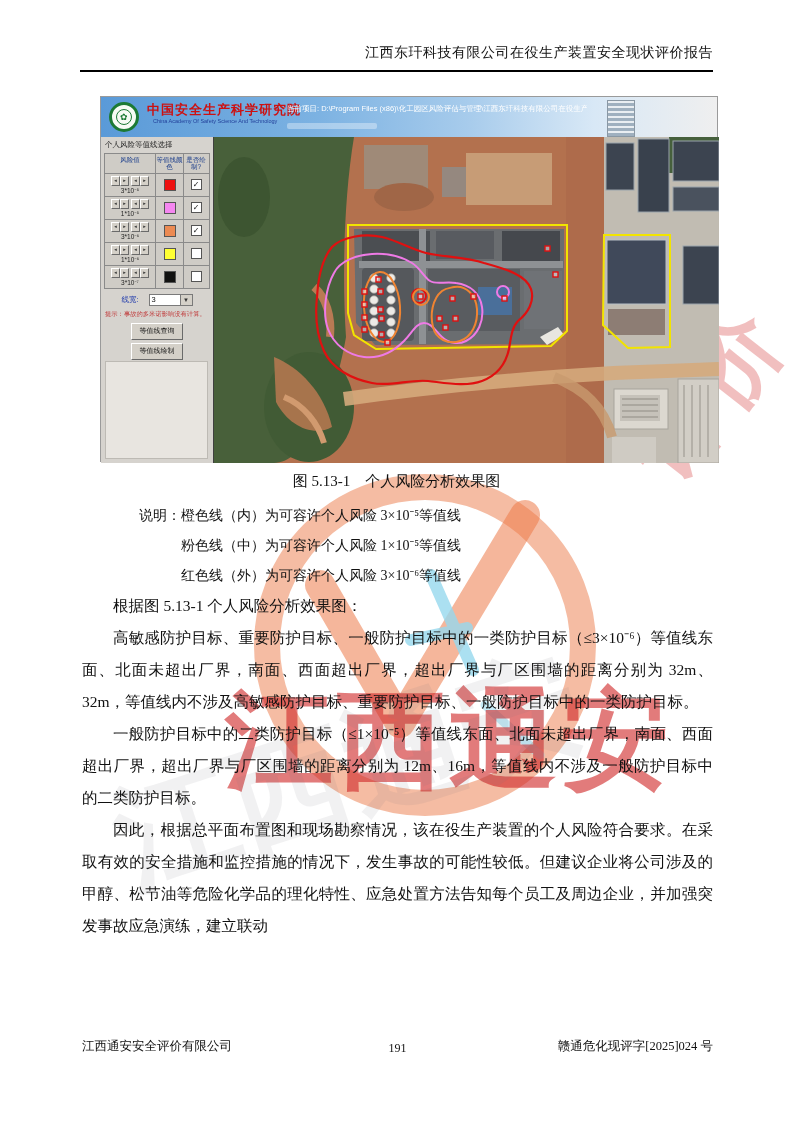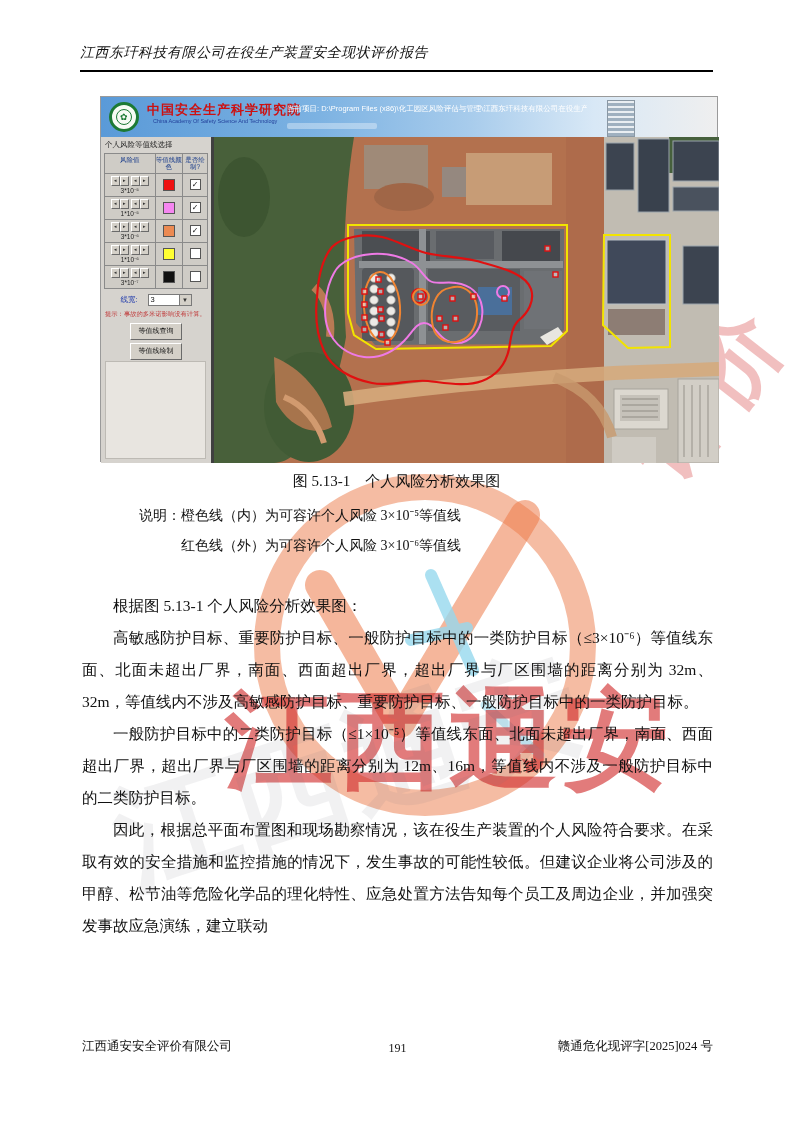--- a/index.html
+++ b/index.html
@@ -1,22 +1,22 @@
 <!DOCTYPE html>
 <html><head>
 <meta charset="utf-8">
 <style>
   html,body{margin:0;padding:0;}
   body{
     width:793px;height:1122px;position:relative;overflow:hidden;
     background:#ffffff;font-family:"Liberation Serif",serif;color:#111;
   }
   
-  .doc-header{position:absolute;top:44px;left:80px;width:633px;text-align:left;
-    font-size:14px;letter-spacing:.5px;z-index:2;font-style:italic;}
+  .doc-header{position:absolute;top:44px;left:80px;width:633px;text-align:right;
+    font-size:14px;letter-spacing:.5px;z-index:2;}
   .doc-rule{position:absolute;top:70px;left:80px;width:633px;border-bottom:2px solid #000;z-index:2;}
   
   .app{position:absolute;top:96px;left:100px;width:618px;height:366px;z-index:2;
     border:1px solid #9a9a9a;box-sizing:border-box;background:#d4d0c8;
     font-family:"Liberation Sans",sans-serif;}
   .banner{position:absolute;top:0;left:0;width:100%;height:40px;
     background:linear-gradient(90deg,#5a9ad8 0%,#7cb2e2 35%,#a8ccec 60%,#d8e8f6 80%,#efefef 100%);
     overflow:hidden;}
   .logo{position:absolute;top:5px;left:8px;width:30px;height:30px;border-radius:50%;
     background:#f6fbf4;border:3px solid #1c7a34;box-sizing:border-box;}
@@ -27,21 +27,21 @@
   .org-en{position:absolute;top:21px;left:52px;font-size:5.5px;color:#223f99;white-space:nowrap;}
   .proj{position:absolute;top:7px;left:186px;font-size:7.5px;color:#ffffff;white-space:nowrap;width:300px;overflow:hidden;}
   .coordbar{position:absolute;top:26px;left:186px;width:90px;height:6px;background:rgba(255,255,255,.35);border-radius:2px;}
   .building{position:absolute;top:3px;right:82px;width:26px;height:35px;
     background:
       repeating-linear-gradient(0deg,#9fb0bf 0 3px,#e9eef2 3px 5px),
       #dfe6ea;
     border:1px solid #8a98a4;}
   
   .panel{position:absolute;top:40px;left:0;width:113px;height:326px;background:#d6d3ce;
-    border-right:3px solid #404040;box-sizing:border-box;padding:2px 3px;}
+    border-right:1px solid #404040;box-sizing:border-box;padding:2px 3px;}
   .panel-title{font-size:7.5px;color:#222;margin:1px 0 3px 1px;white-space:nowrap;}
   .ltable{border:1px solid #8a8a8a;background:#cfccc6;}
   .lhead,.lrow{display:flex;border-bottom:1px solid #8a8a8a;}
   .lrow:last-child{border-bottom:none;}
   .lc1{width:50px;border-right:1px solid #8a8a8a;}
   .lc2{width:27px;border-right:1px solid #8a8a8a;display:flex;align-items:center;justify-content:center;}
   .lc3{width:24px;display:flex;align-items:center;justify-content:center;}
   .lhead div{font-size:6.5px;color:#173a8a;text-align:center;padding:2px 0;line-height:1.15;}
   .lrow{height:22px;}
   .lval{display:flex;flex-direction:column;align-items:center;justify-content:center;}
@@ -372,20 +372,21 @@
       <rect x="331" y="109" width="5" height="5"></rect>
         <rect x="339" y="135" width="5" height="5"></rect>
       <rect x="288" y="159" width="5" height="5"></rect>
     </g>
   </svg>
 </div>
 
 <div class="fig-caption">图 5.13-1　个人风险分析效果图</div>
 <div class="notes">
   <div>说明：橙色线（内）为可容许个人风险 3×10⁻⁵等值线</div>
+  <div class="n-indent">粉色线（中）为可容许个人风险 1×10⁻⁵等值线</div>
   <div class="n-indent">红色线（外）为可容许个人风险 3×10⁻⁶等值线</div>
 </div>
 
 <div class="bodytext">
   <p>根据图 5.13-1 个人风险分析效果图：</p>
   <p>高敏感防护目标、重要防护目标、一般防护目标中的一类防护目标（≤3×10⁻⁶）等值线东面、北面未超出厂界，南面、西面超出厂界，超出厂界与厂区围墙的距离分别为 32m、32m，等值线内不涉及高敏感防护目标、重要防护目标、一般防护目标中的一类防护目标。</p>
   <p>一般防护目标中的二类防护目标（≤1×10⁻⁵）等值线东面、北面未超出厂界，南面、西面超出厂界，超出厂界与厂区围墙的距离分别为 12m、16m，等值线内不涉及一般防护目标中的二类防护目标。</p>
   <p>因此，根据总平面布置图和现场勘察情况，该在役生产装置的个人风险符合要求。在采取有效的安全措施和监控措施的情况下，发生事故的可能性较低。但建议企业将公司涉及的甲醇、松节油等危险化学品的理化特性、应急处置方法告知每个员工及周边企业，并加强突发事故应急演练，建立联动</p>
 </div>
 

